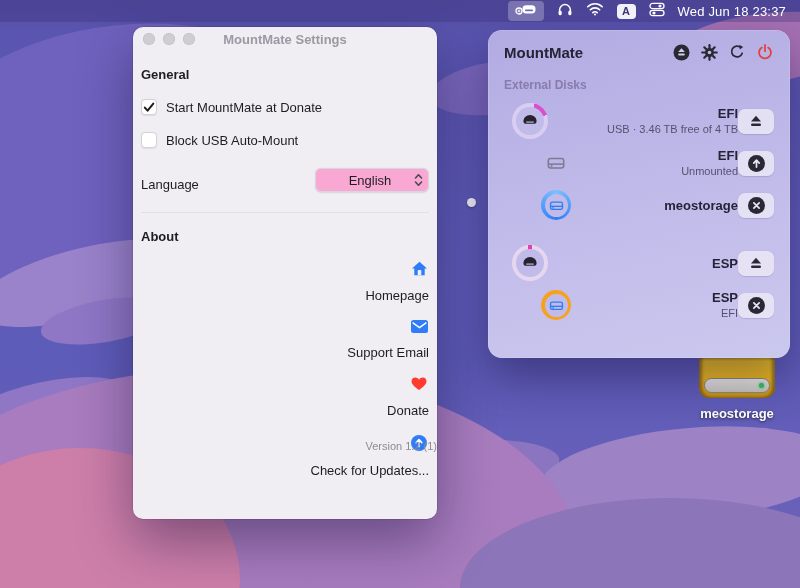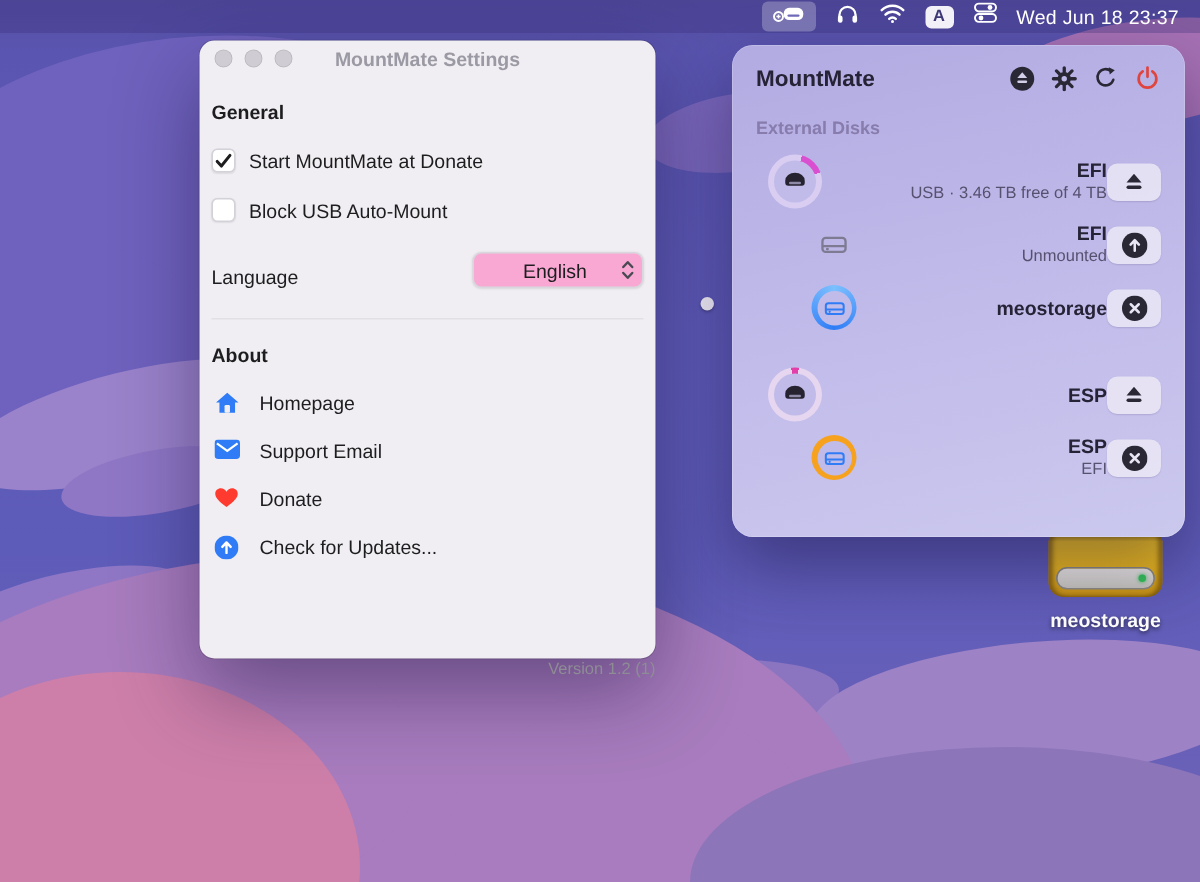--- a/index.html
+++ b/index.html
@@ -27,42 +27,42 @@
   .menubar{position:absolute;top:0;left:0;right:0;height:22px;
     background:rgba(52,44,116,0.30);z-index:20;}
   .menu-right{position:absolute;right:0;top:0;height:22px;display:flex;align-items:center;
     gap:13px;padding-right:14px;color:#fff;}
   .menu-item{display:flex;align-items:center;justify-content:center;height:20px;}
   .menu-item.active{background:rgba(255,255,255,0.25);border-radius:4px;padding:0 7px;}
   .input-a{width:19px;height:15px;background:#f3f1f8;border-radius:4px;display:flex;
     align-items:center;justify-content:center;font-size:11px;font-weight:bold;color:#3c3876;}
   .clock{font-size:13px;font-weight:500;letter-spacing:.2px;white-space:nowrap;}
   
-  .win{position:absolute;left:133px;top:27px;width:304px;height:412px;border-radius:10px;
+  .win{position:absolute;left:133px;top:27px;width:304px;height:492px;border-radius:10px;
     background:#f0eef2;z-index:10;
     box-shadow:0 22px 55px rgba(25,15,60,.45),0 0 0 .5px rgba(0,0,0,.18);}
   .titlebar{position:relative;height:24px;display:flex;align-items:center;}
   .lights{position:absolute;left:10px;top:6px;display:flex;gap:8px;}
   .light{width:12px;height:12px;border-radius:50%;background:#cfcdd3;
     box-shadow:inset 0 0 0 .5px rgba(0,0,0,.12);}
   .win-title{flex:1;text-align:center;font-size:13px;font-weight:bold;color:#9b99a3;}
   .win-body{padding:0 8px;position:relative;height:396px;box-sizing:border-box;}
   .sec-head{font-size:13px;font-weight:bold;color:#1d1d1f;margin-top:16px;}
   .chk-row{display:flex;align-items:center;gap:9px;margin-top:17px;}
   .chk{width:16px;height:16px;border-radius:4px;background:#fff;box-sizing:border-box;
     border:1px solid #d4d2d9;display:flex;align-items:center;justify-content:center;
     box-shadow:0 .5px 1px rgba(0,0,0,.08);}
   .chk-label{font-size:13px;color:#1d1d1f;}
   .lang-row{display:flex;align-items:flex-end;justify-content:space-between;margin-top:20px;}
   .select{width:114px;height:24px;background:#f9a8d4;border:1px solid #d9d7de;border-radius:6px;
     display:flex;align-items:center;box-sizing:border-box;padding:0 5px 0 10px;
     box-shadow:0 .5px 1.5px rgba(0,0,0,.1);}
   .select-value{flex:1;text-align:center;font-size:13px;color:#1d1d1f;}
   .divider{height:1px;background:#e2e0e6;margin-top:20px;}
-  .about-row{display:flex;align-items:flex-start;gap:12px;margin-top:17px;cursor:pointer;}
+  .about-row{display:flex;align-items:flex-end;gap:12px;margin-top:17px;cursor:pointer;flex-direction:column;}
   .about-ic{width:20px;display:flex;justify-content:center;}
   .about-label{font-size:13px;color:#1d1d1f;}
   .version{position:absolute;bottom:11px;left:0;right:0;text-align:right;font-size:11px;color:#8e8c95;}
   
   .panel{position:absolute;left:488px;top:30px;width:302px;height:328px;border-radius:14px;
     background:linear-gradient(168deg,#b2abe2 0%,#bfb9e9 45%,#cbc8ee 100%);z-index:12;
     box-shadow:0 20px 45px rgba(25,15,60,.45),0 0 0 .5px rgba(255,255,255,.25) inset;
     box-sizing:border-box;padding:13px 16px;}
   .panel-head{display:flex;align-items:center;}
   .panel-title{font-size:15px;font-weight:bold;color:#262336;flex:1;}

